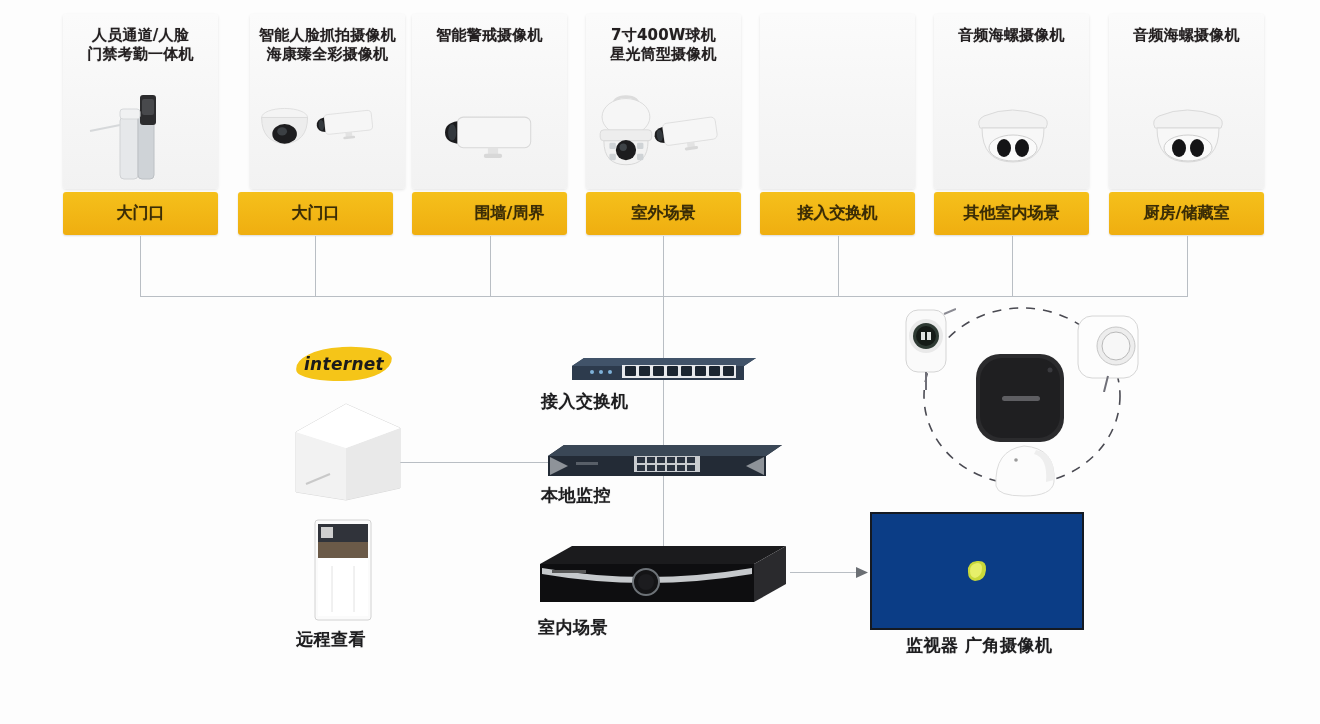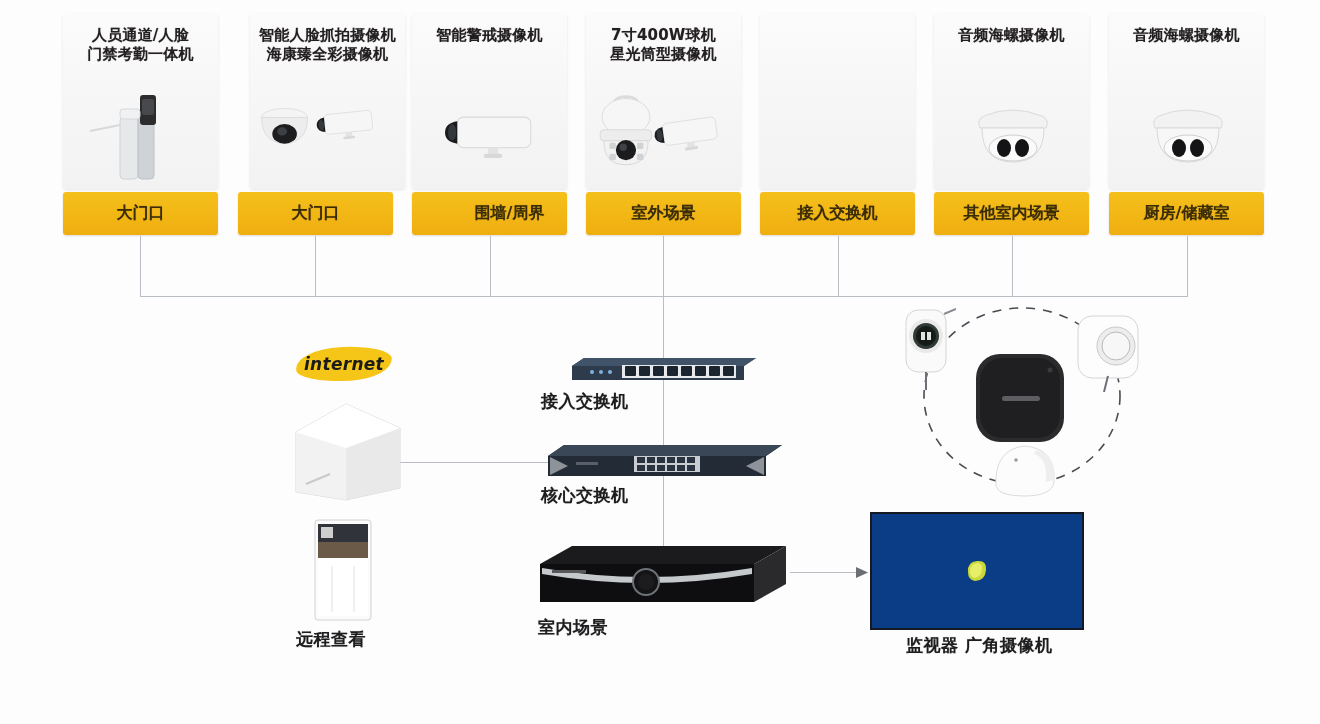--- a/index.html
+++ b/index.html
@@ -256,21 +256,21 @@
       <rect x="141" y="17" width="8" height="6"></rect>
       <rect x="91" y="25" width="8" height="6"></rect>
       <rect x="101" y="25" width="8" height="6"></rect>
       <rect x="111" y="25" width="8" height="6"></rect>
       <rect x="121" y="25" width="8" height="6"></rect>
       <rect x="131" y="25" width="8" height="6"></rect>
       <rect x="141" y="25" width="8" height="6"></rect>
     </g>
     <rect x="30" y="22" width="22" height="3" fill="#585f68"></rect>
   </svg>
-  <div class="eq-label" style="left:541px; top:484px;">核心交换机</div>
+  <div class="eq-label" style="left:541px; top:484px;">本地监控</div>
 
   <svg class="art" style="left:534px; top:538px;" width="258" height="72">
     <polygon points="6,26 38,8 252,8 220,26" fill="#1b1b1d"></polygon>
     <polygon points="6,26 220,26 220,64 6,64" fill="#0e0e10"></polygon>
     <polygon points="220,26 252,8 252,46 220,64" fill="#2a2a2d"></polygon>
     <path d="M8,30 Q112,48 218,30 L218,36 Q112,54 8,36 Z" fill="#c6c9cc"></path>
     <circle cx="112" cy="44" r="13" fill="#141416" stroke="#6d7277" stroke-width="2"></circle>
     <circle cx="112" cy="44" r="8" fill="#1c1c1f"></circle>
     <rect x="18" y="32" width="34" height="3" fill="#585858"></rect>
   </svg>

